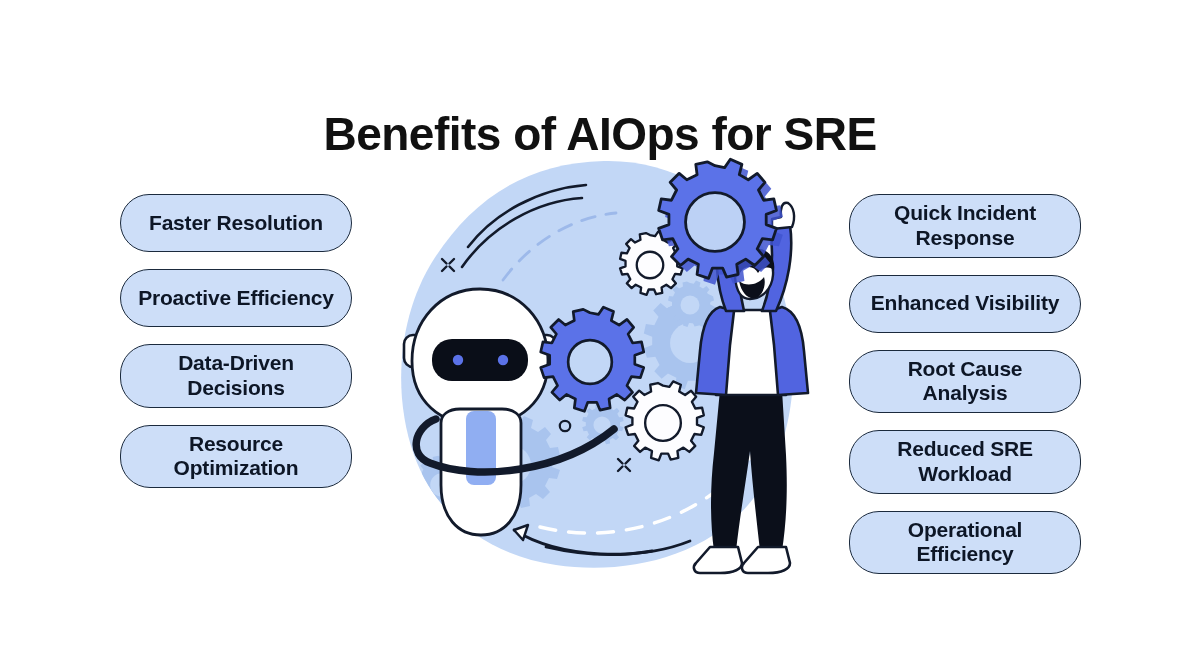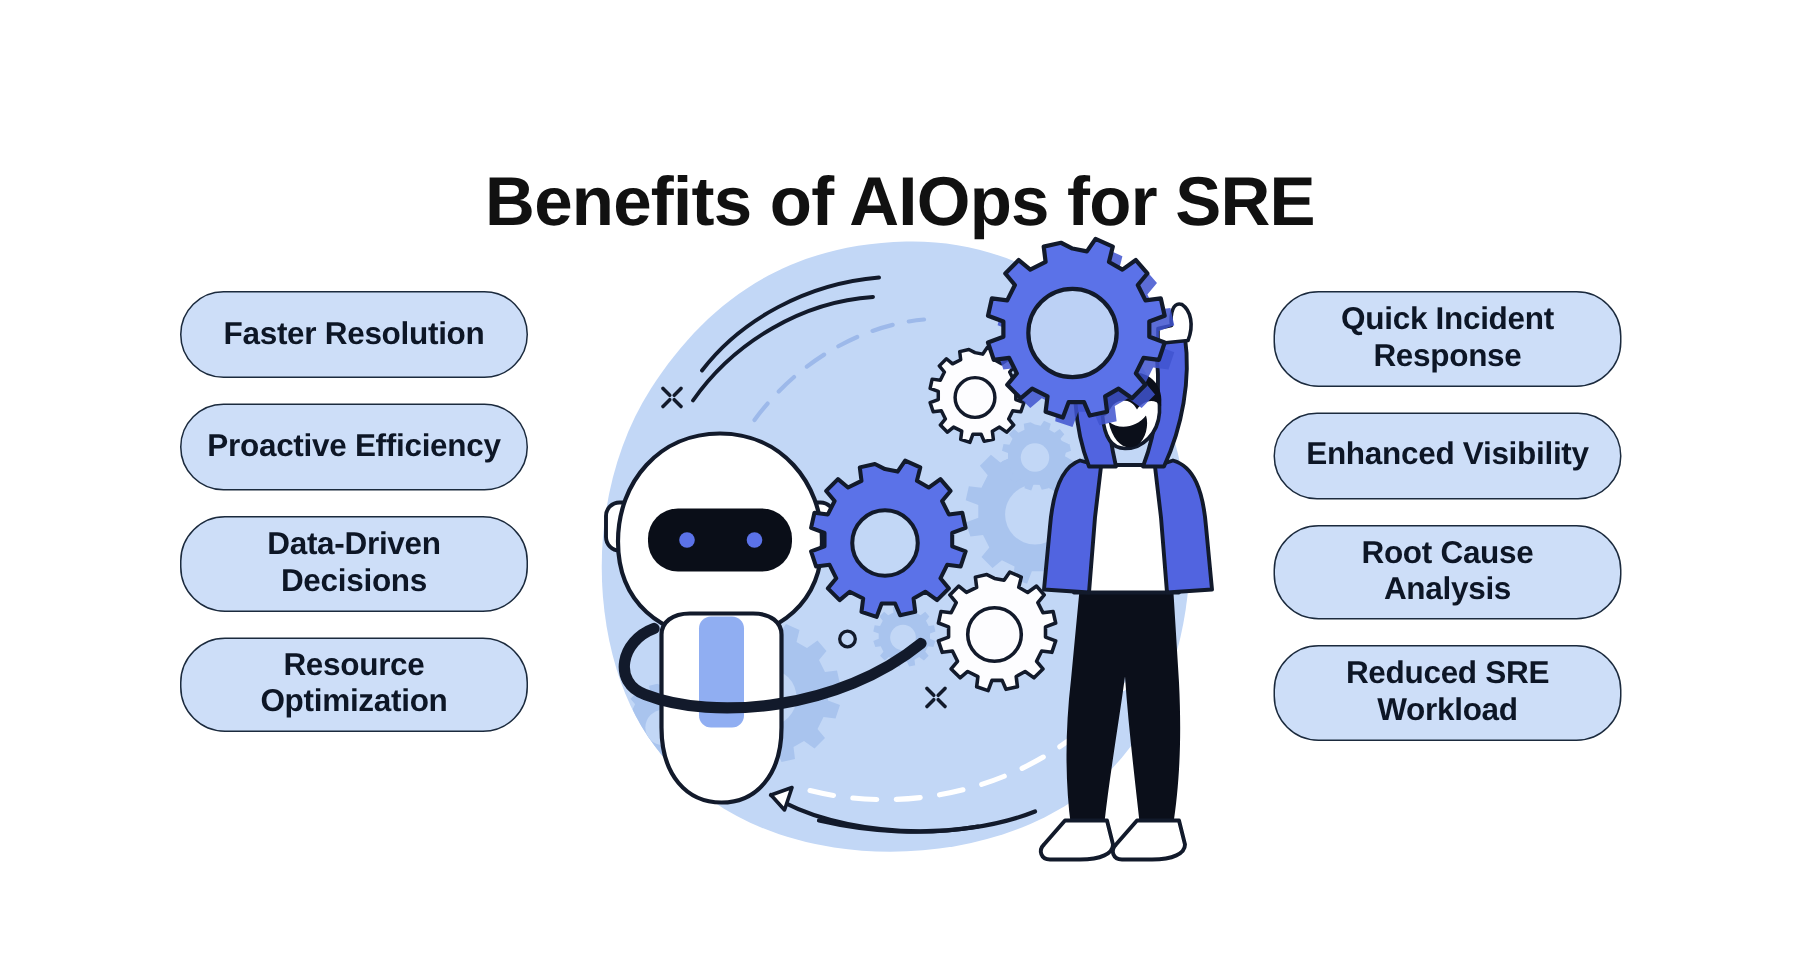--- a/index.html
+++ b/index.html
@@ -94,20 +94,22 @@
   </div>
 
   <div id="right-column" class="pill-column">
     <div class="pill">Quick Incident
 Response</div>
     <div class="pill">Enhanced Visibility</div>
     <div class="pill">Root Cause
 Analysis</div>
     <div class="pill">Reduced SRE
 Workload</div>
+    <div class="pill">Operational
+Efficiency</div>
   </div>
 
   <div id="illustration">
     <svg viewBox="0 0 425 430" xmlns="http://www.w3.org/2000/svg">
       <defs>
 
         <clipPath id="blobClip">
           <path d="M 214 6
                    C 296 4 370 58 392 135
                    C 414 212 404 296 358 350

